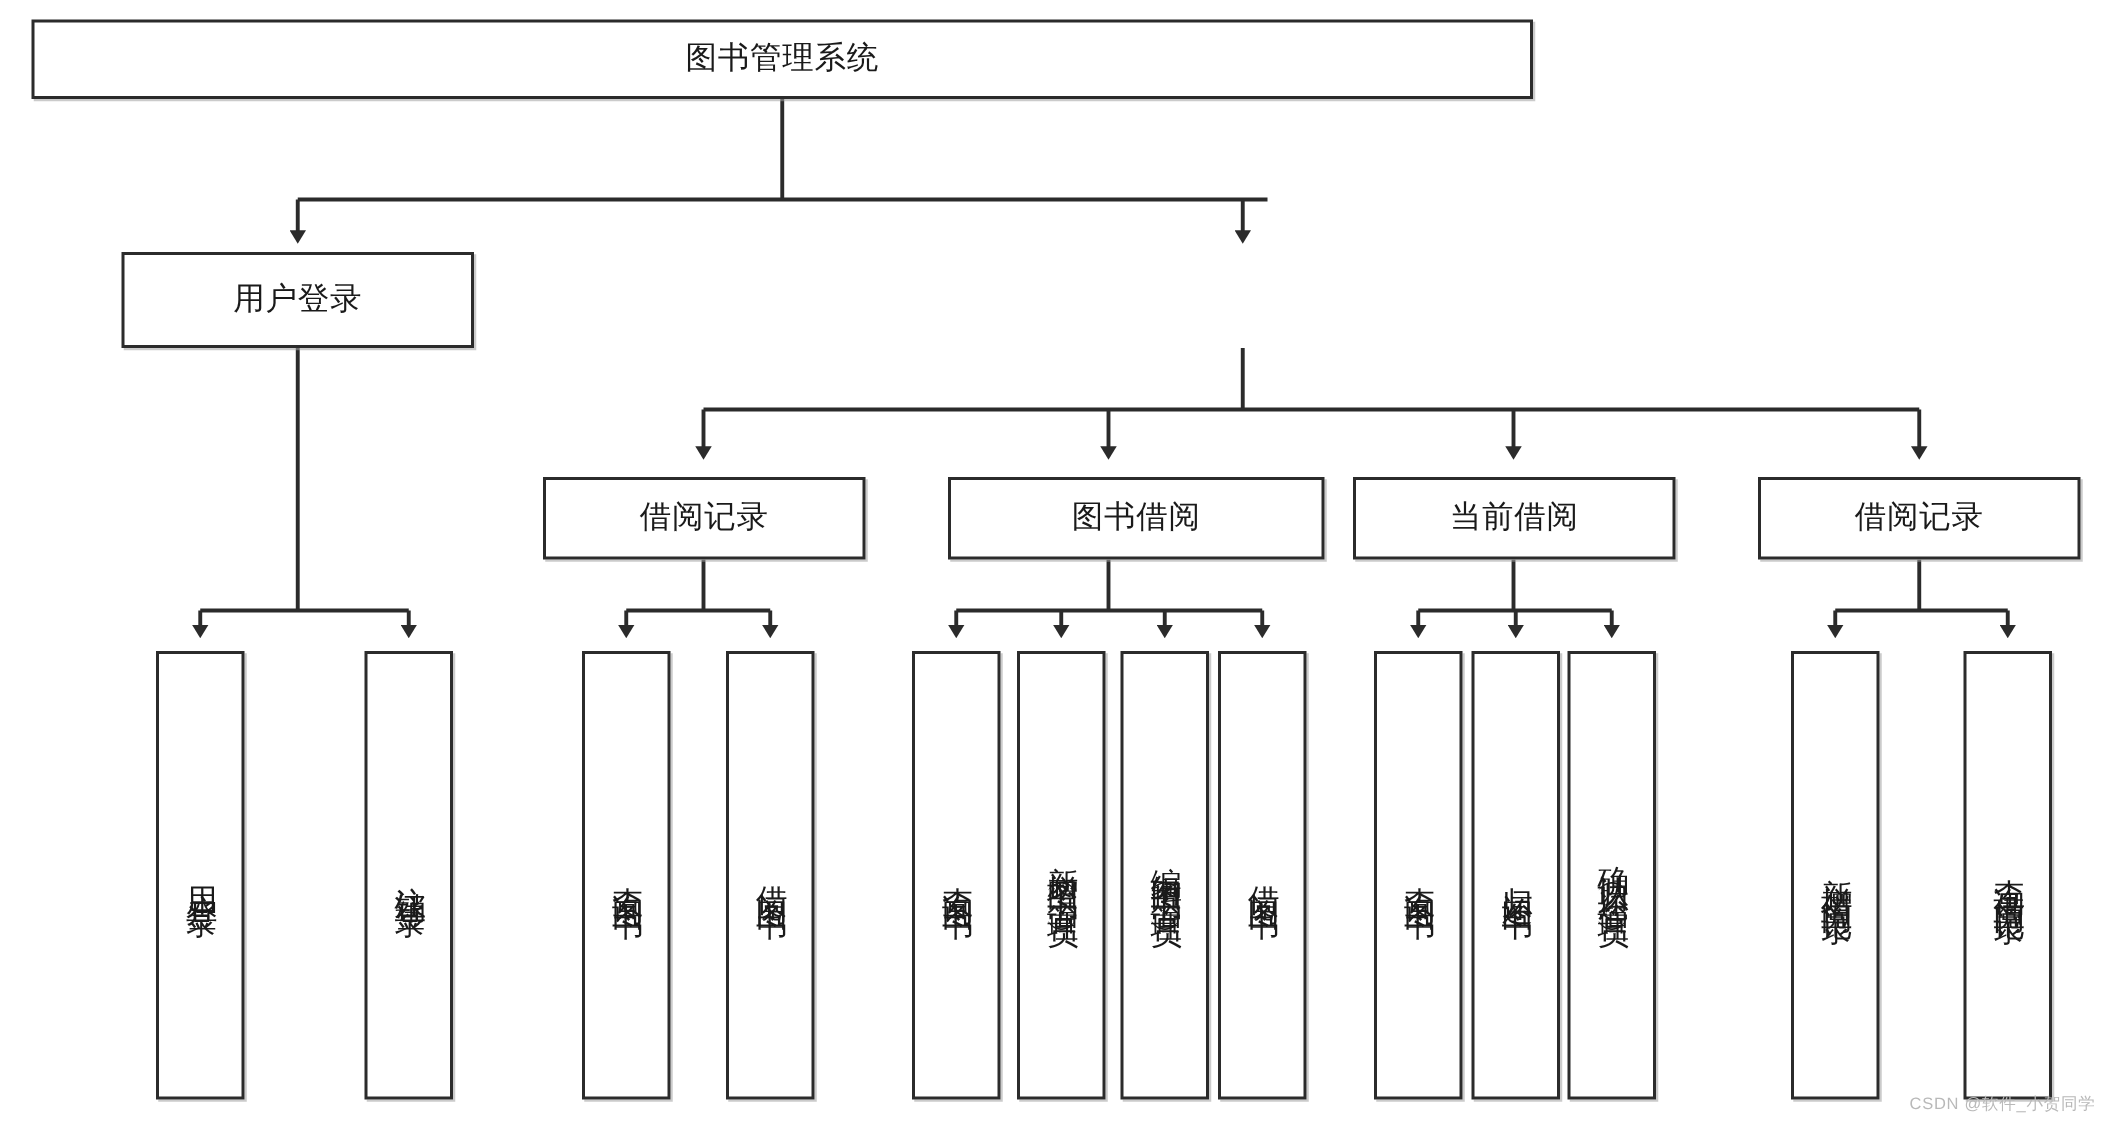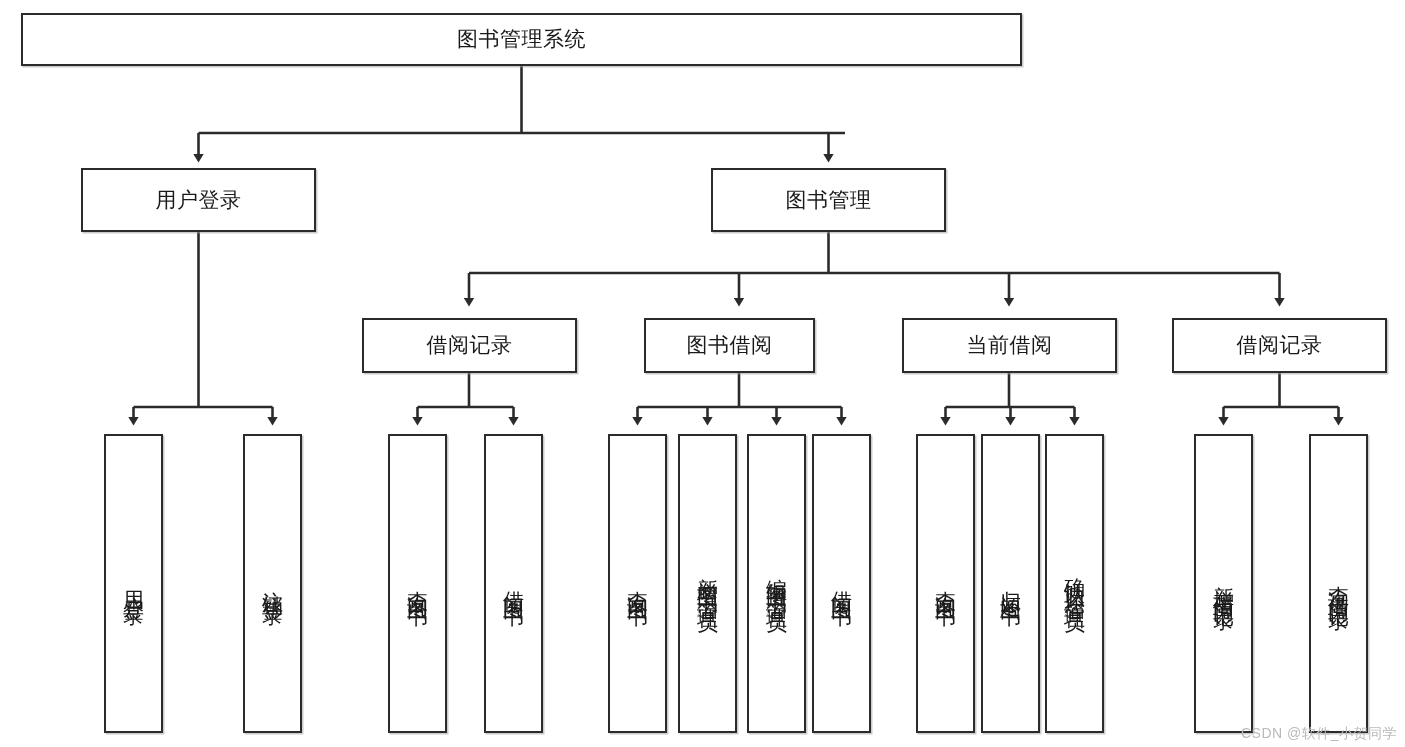--- a/index.html
+++ b/index.html
@@ -53,21 +53,21 @@
     text-orientation: upright;
     letter-spacing: 5px;
     font-size: 21px;
     white-space: nowrap;
     text-align: center;
   }
   .watermark {
     position: absolute;
     right: 8px;
     bottom: 4px;
-    font-size: 14px;
+    font-size: 11px;
     color: #b9b9b9;
     letter-spacing: 0.5px;
     white-space: nowrap;
     text-align: right;
   }
 </style>
 </head>
 <body>
 
 <div id="diagram-root">
@@ -122,28 +122,25 @@
     </g>
   </svg>
 
   <div class="node" style="left: 21px; top: 13px; width: 1001px; height: 53px;">
     <span class="node-label">图书管理系统</span>
   </div>
 
   <div class="node" style="left: 81px; top: 168px; width: 235px; height: 64px;">
     <span class="node-label">用户登录</span>
   </div>
-  <div class="node" style="left: 711px; top: 168px; width: 235px; height: 64px;">
-    <span class="node-label">图书管理</span>
-  </div>
 
   <div class="node" style="left: 362px; top: 318px; width: 215px; height: 55px;">
     <span class="node-label">借阅记录</span>
   </div>
-  <div class="node" style="left: 632px; top: 318px; width: 171px; height: 55px; margin-left: 12px;">
+  <div class="node" style="left: 632px; top: 318px; width: 251px; height: 55px;">
     <span class="node-label">图书借阅</span>
   </div>
   <div class="node" style="left: 902px; top: 318px; width: 215px; height: 55px; justify-content: center;">
     <span class="node-label">当前借阅</span>
   </div>
   <div class="node" style="left: 1172px; top: 318px; width: 215px; height: 55px;">
     <span class="node-label">借阅记录</span>
   </div>
 
   <div class="node vertical" style="left: 104px; top: 434px; width: 59px; height: 299px;">

